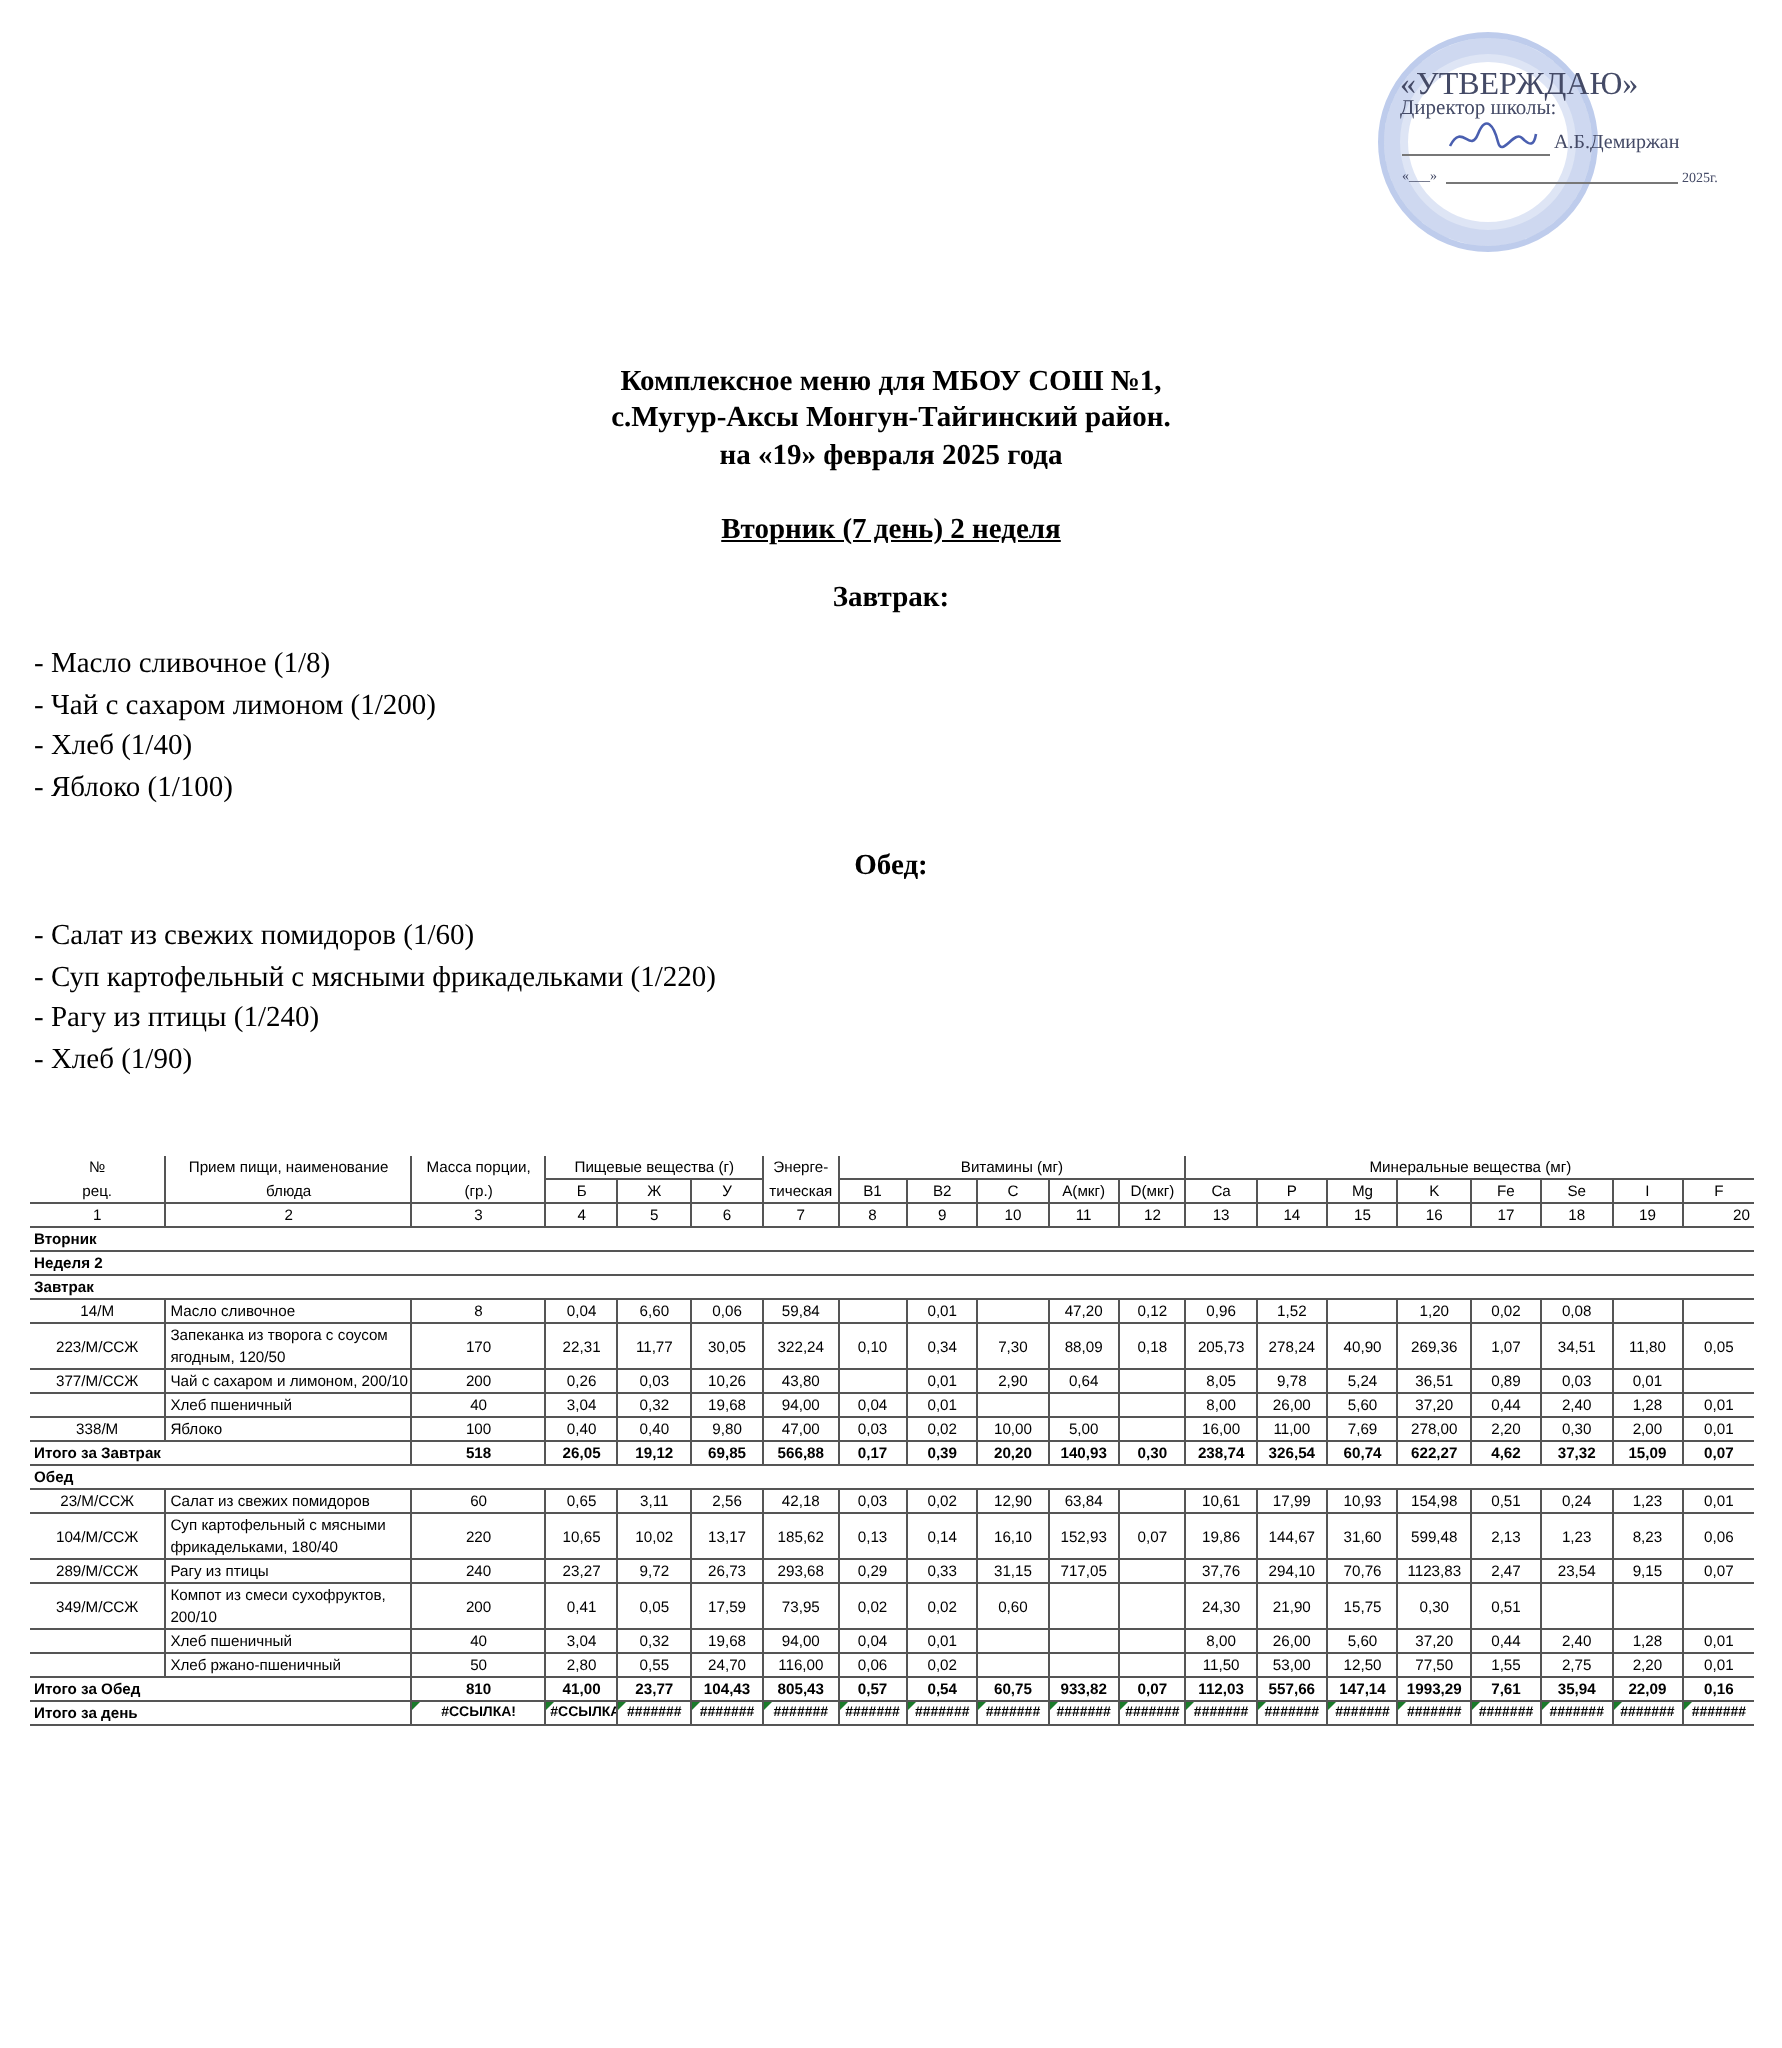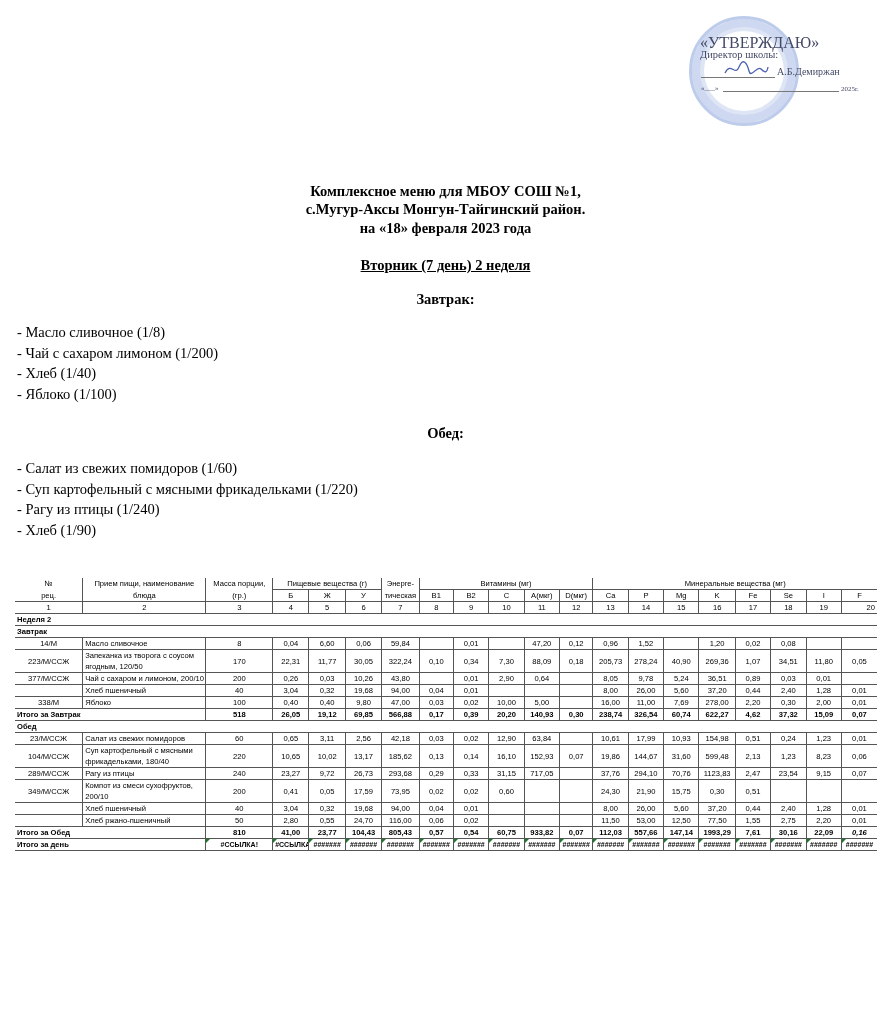--- a/index.html
+++ b/index.html
@@ -52,21 +52,21 @@
   </svg>
   <div class="sign-line"></div>
   <span class="stamp-text st3">А.Б.Демиржан</span>
   <span class="stamp-text st4">«___»</span>
   <div class="date-line"></div>
   <span class="stamp-text st5">2025г.</span>
 </div>
 
 <div class="title t1">Комплексное меню для МБОУ СОШ №1,</div>
 <div class="title t2">с.Мугур-Аксы Монгун-Тайгинский район.</div>
-<div class="title t3">на «18» февраля 2023 года</div>
+<div class="title t3">на «19» февраля 2025 года</div>
 <div class="title t4">Вторник (7 день) 2 неделя</div>
 <div class="title t5">Завтрак:</div>
 
 <div class="menu-list ml1">
   <div>- Масло сливочное (1/8)</div>
   <div>- Чай с сахаром лимоном (1/200)</div>
   <div>- Хлеб (1/40)</div>
   <div>- Яблоко (1/100)</div>
 </div>
 
@@ -150,20 +150,23 @@
         <td>13</td>
         <td>14</td>
         <td>15</td>
         <td>16</td>
         <td>17</td>
         <td>18</td>
         <td>19</td>
         <td style="border-right: none; text-align: right;">20</td>
       </tr>
     <tr class="sec">
+        <td colspan="20">Вторник</td>
+      </tr>
+    <tr class="sec">
         <td colspan="20">Неделя 2</td>
       </tr>
     <tr class="sec" id="sec-breakfast">
         <td colspan="20">Завтрак</td>
       </tr>
   <tr>
         <td style="border-left: none;">14/М</td>
         <td class="l">Масло сливочное</td>
         <td>8</td>
         <td>0,04</td>
@@ -438,23 +441,23 @@
         <td>0,57</td>
         <td>0,54</td>
         <td>60,75</td>
         <td>933,82</td>
         <td>0,07</td>
         <td>112,03</td>
         <td>557,66</td>
         <td>147,14</td>
         <td>1993,29</td>
         <td>7,61</td>
-        <td>30,16</td>
+        <td>35,94</td>
         <td>22,09</td>
-        <td style="border-right: none; font-style: italic;">0,16</td>
+        <td style="border-right: none;">0,16</td>
       </tr>
       <tr class="tot">
         <td colspan="2" class="l" style="border-left: none;">Итого за день</td>
         <td class="err" style="font-size: 7px;">#ССЫЛКА!</td>
         <td class="err" style="font-size: 7px;">#ССЫЛКА!</td>
         <td class="err" style="font-size: 7px;">#######</td>
         <td class="err" style="font-size: 7px;">#######</td>
         <td class="err" style="font-size: 7px;">#######</td>
         <td class="err" style="font-size: 7px;">#######</td>
         <td class="err" style="font-size: 7px;">#######</td>

